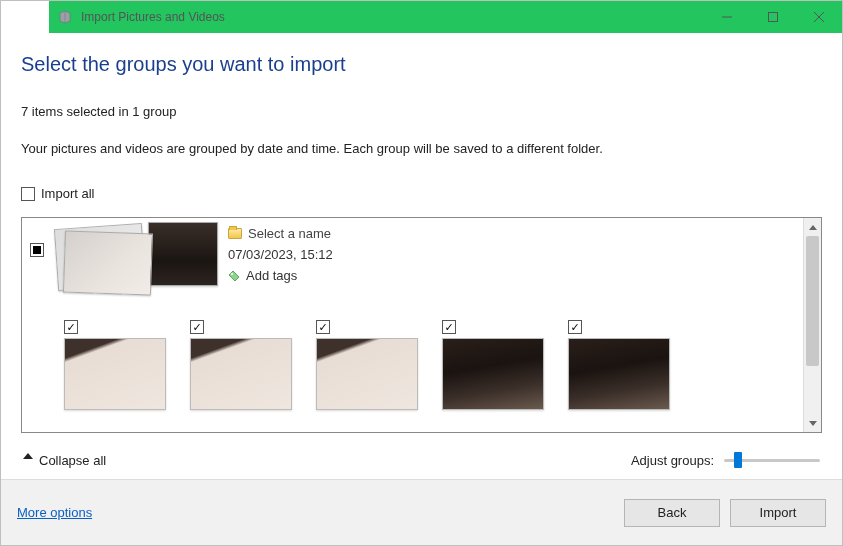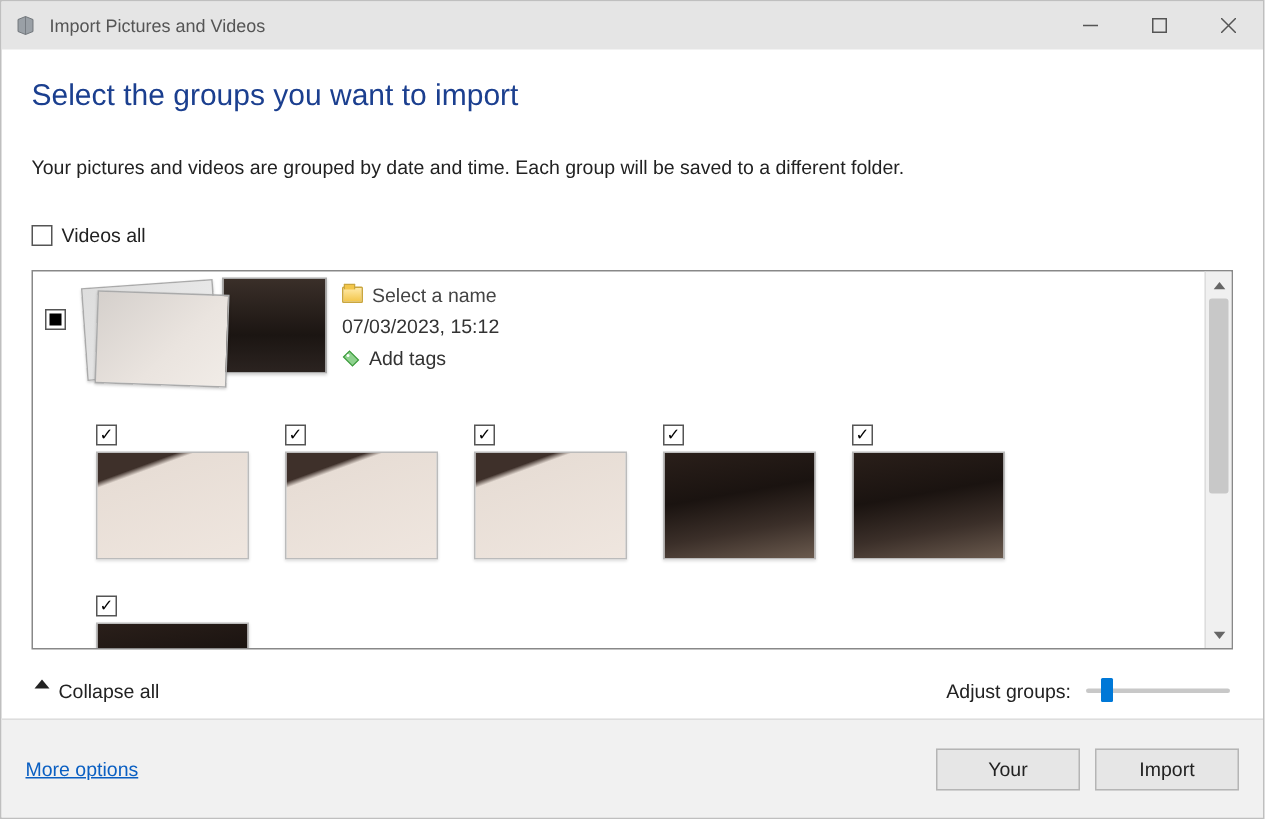--- a/index.html
+++ b/index.html
@@ -14,21 +14,22 @@
     border: 1px solid #bfbfbf;
     display: flex;
     flex-direction: column;
   }
   
   .titlebar {
     height: 32px;
     display: flex;
     align-items: center;
     padding: 0 0 0 8px;
-    background: #e5e5e5;
+    background: #22c55e;
+    margin-left: 48px;
   }
   .titlebar .app-icon {
     width: 16px; height: 16px;
     margin-right: 8px;
     display: inline-flex;
     align-items: center; justify-content: center;
   }
   .titlebar .title-text { color: #555; font-size: 12px; }
   .titlebar .spacer { flex: 1; }
   .win-btn {
@@ -172,25 +173,26 @@
   </div>
   <div class="win-btn close">
     <svg width="10" height="10" viewBox="0 0 10 10">
         <path d="M0 0 L10 10 M10 0 L0 10" stroke="#555" stroke-width="1"></path>
       </svg>
   </div>
 </div>
 
 <div class="content">
   <div class="heading">Select the groups you want to import</div>
+  <div class="sub1">7 items selected in 1 group</div>
   <div class="sub2">Your pictures and videos are grouped by date and time. Each group will be saved to a different folder.</div>
 
   <div class="select-all">
     <span class="chk"></span>
-    <span>Videos all</span>
+    <span>Import all</span>
   </div>
 
   <div class="panel">
     <div class="panel-inner">
 
       <div class="group-header">
         <div class="group-chk-col">
           <span class="chk mixed"></span>
         </div>
         <div class="stack">
@@ -273,15 +275,15 @@
         <div class="track-s"></div>
         <div class="knob"></div>
       </div>
     </div>
   </div>
 </div>
 
 <div class="footer">
   <span class="more-link">More options</span>
   <span class="spacer"></span>
-  <button class="btn">Your</button>
+  <button class="btn">Back</button>
   <button class="btn">Import</button>
 </div>
 
 </body></html>

